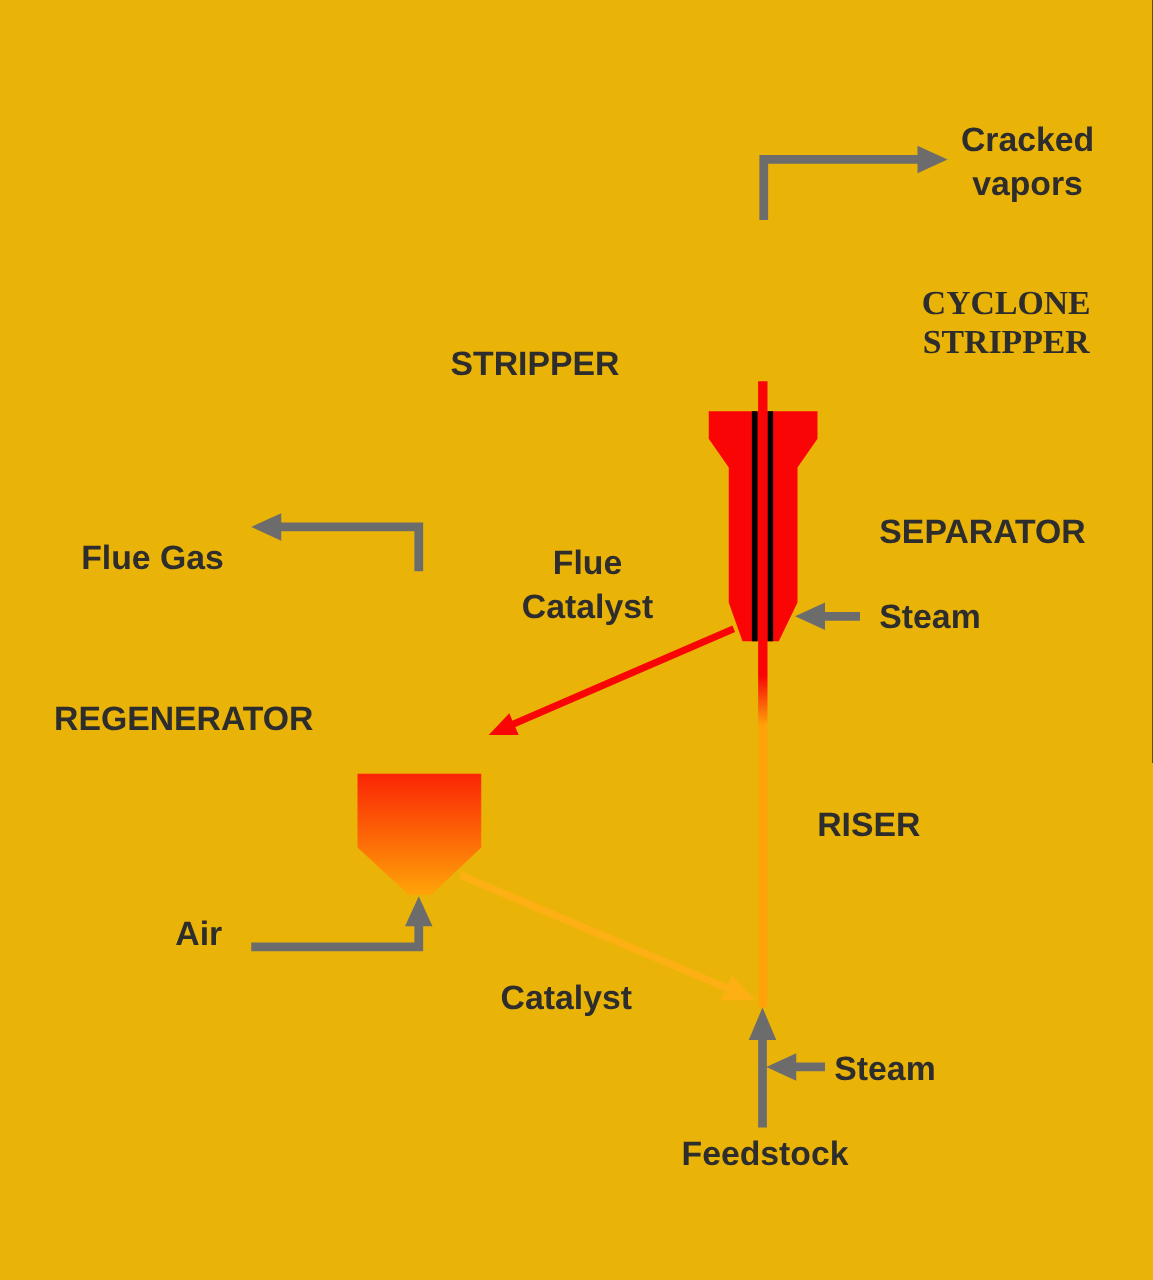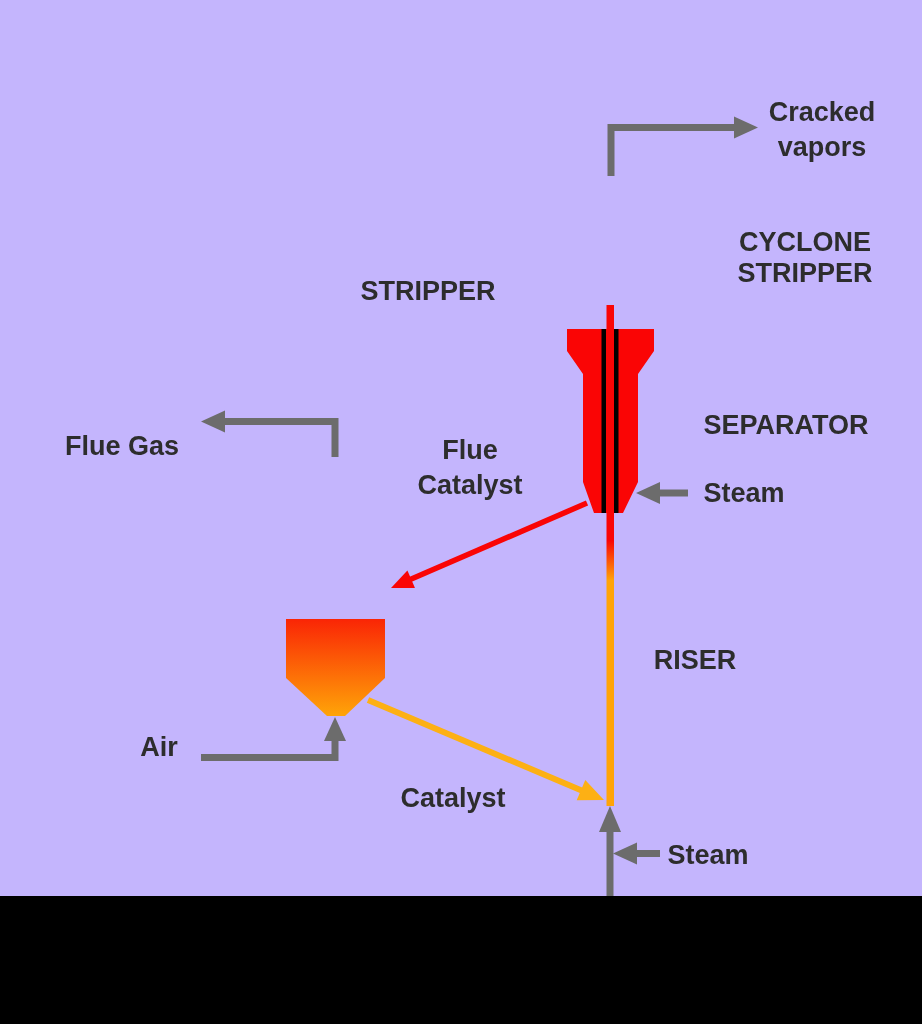--- a/index.html
+++ b/index.html
@@ -1,34 +1,34 @@
 <!DOCTYPE html>
 <html style="--text-color: #2d2d2d;"><head>
 <meta charset="utf-8">
 <style>
   html,body{margin:0;padding:0;background:#000;}
   .stage{
     position:relative;
-    width:922px;height:896px;
-    background:#c4b5fd;
+    width:922px;height:1024px;
+    background:#eab308;
     overflow:hidden;
     font-family:"Liberation Sans", sans-serif;
   }
   .stage svg{position:absolute;left:0;top:0;}
   .label{
     position:absolute;
     transform:translateX(-50%);
     text-align:center;
     white-space:nowrap;
     font-weight:600;
     font-size:27px;
     line-height:34px;
     color:var(--text-color,#2d2d2d);
   }
-  .label.tight{line-height:31px;}
+  .label.tight{line-height:31px;font-family:Liberation Serif, serif;}
 </style>
 </head>
 <body style="background: rgb(0, 0, 0);">
 
 <div class="stage">
 
   <svg width="922" height="1024" viewBox="0 0 922 1024">
     <defs>
       <linearGradient id="riserGrad" x1="0" y1="0" x2="0" y2="1">
         <stop offset="0%" stop-color="#fa0505"></stop>
@@ -109,27 +109,29 @@
 
   <div class="label" style="left:744px;top:476px">Steam</div>
 
   <div class="label" style="left:122px;top:429px">Flue Gas</div>
 
   <div class="label" style="left:470px;top:433px;line-height:35px">
     <div>Flue</div>
     <div>Catalyst</div>
   </div>
 
+  <div class="label" style="left:147px;top:558px">REGENERATOR</div>
 
   <div class="label" style="left:695px;top:643px">RISER</div>
 
   <div class="label" style="left:159px;top:730px">Air</div>
 
   <div class="label" style="left:453px;top:781px;line-height:35px">
     <div>Catalyst</div>
   </div>
 
   <div class="label" style="left:708px;top:838px">Steam</div>
 
   <div class="label" style="left:612px;top:906px;line-height:35px">
+    <div>Feedstock</div>
   </div>
 
 </div>
 
 </body></html>

